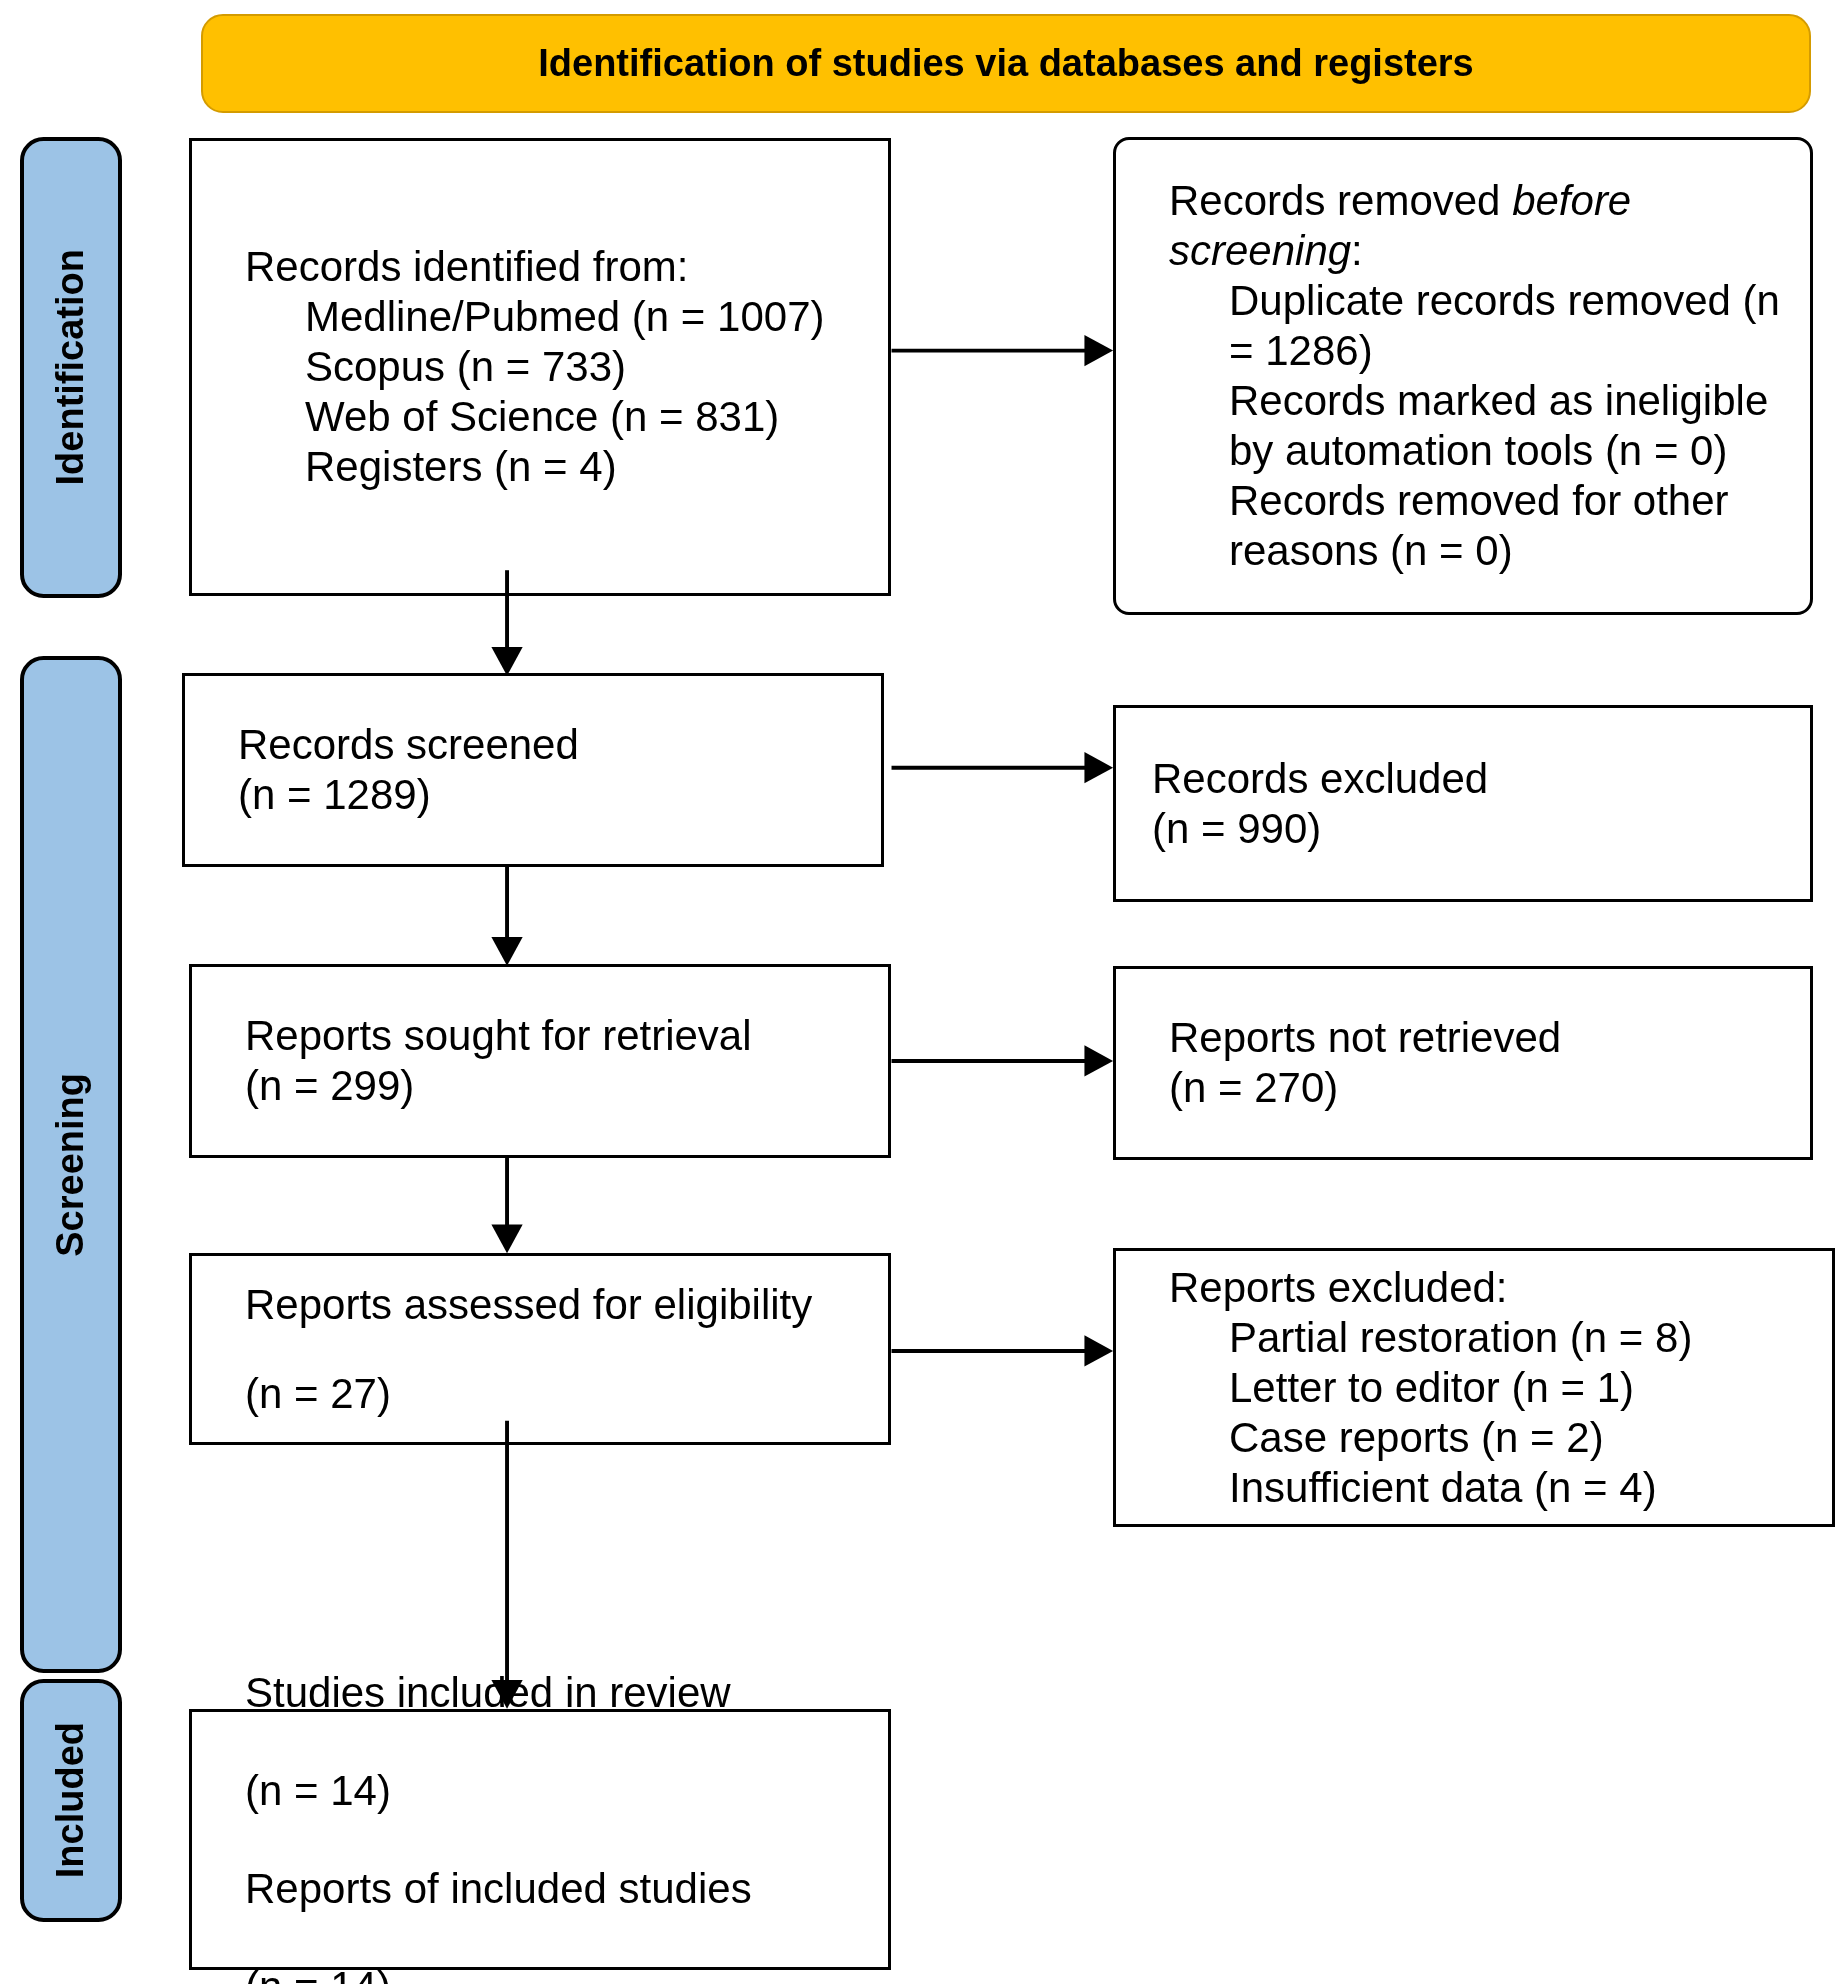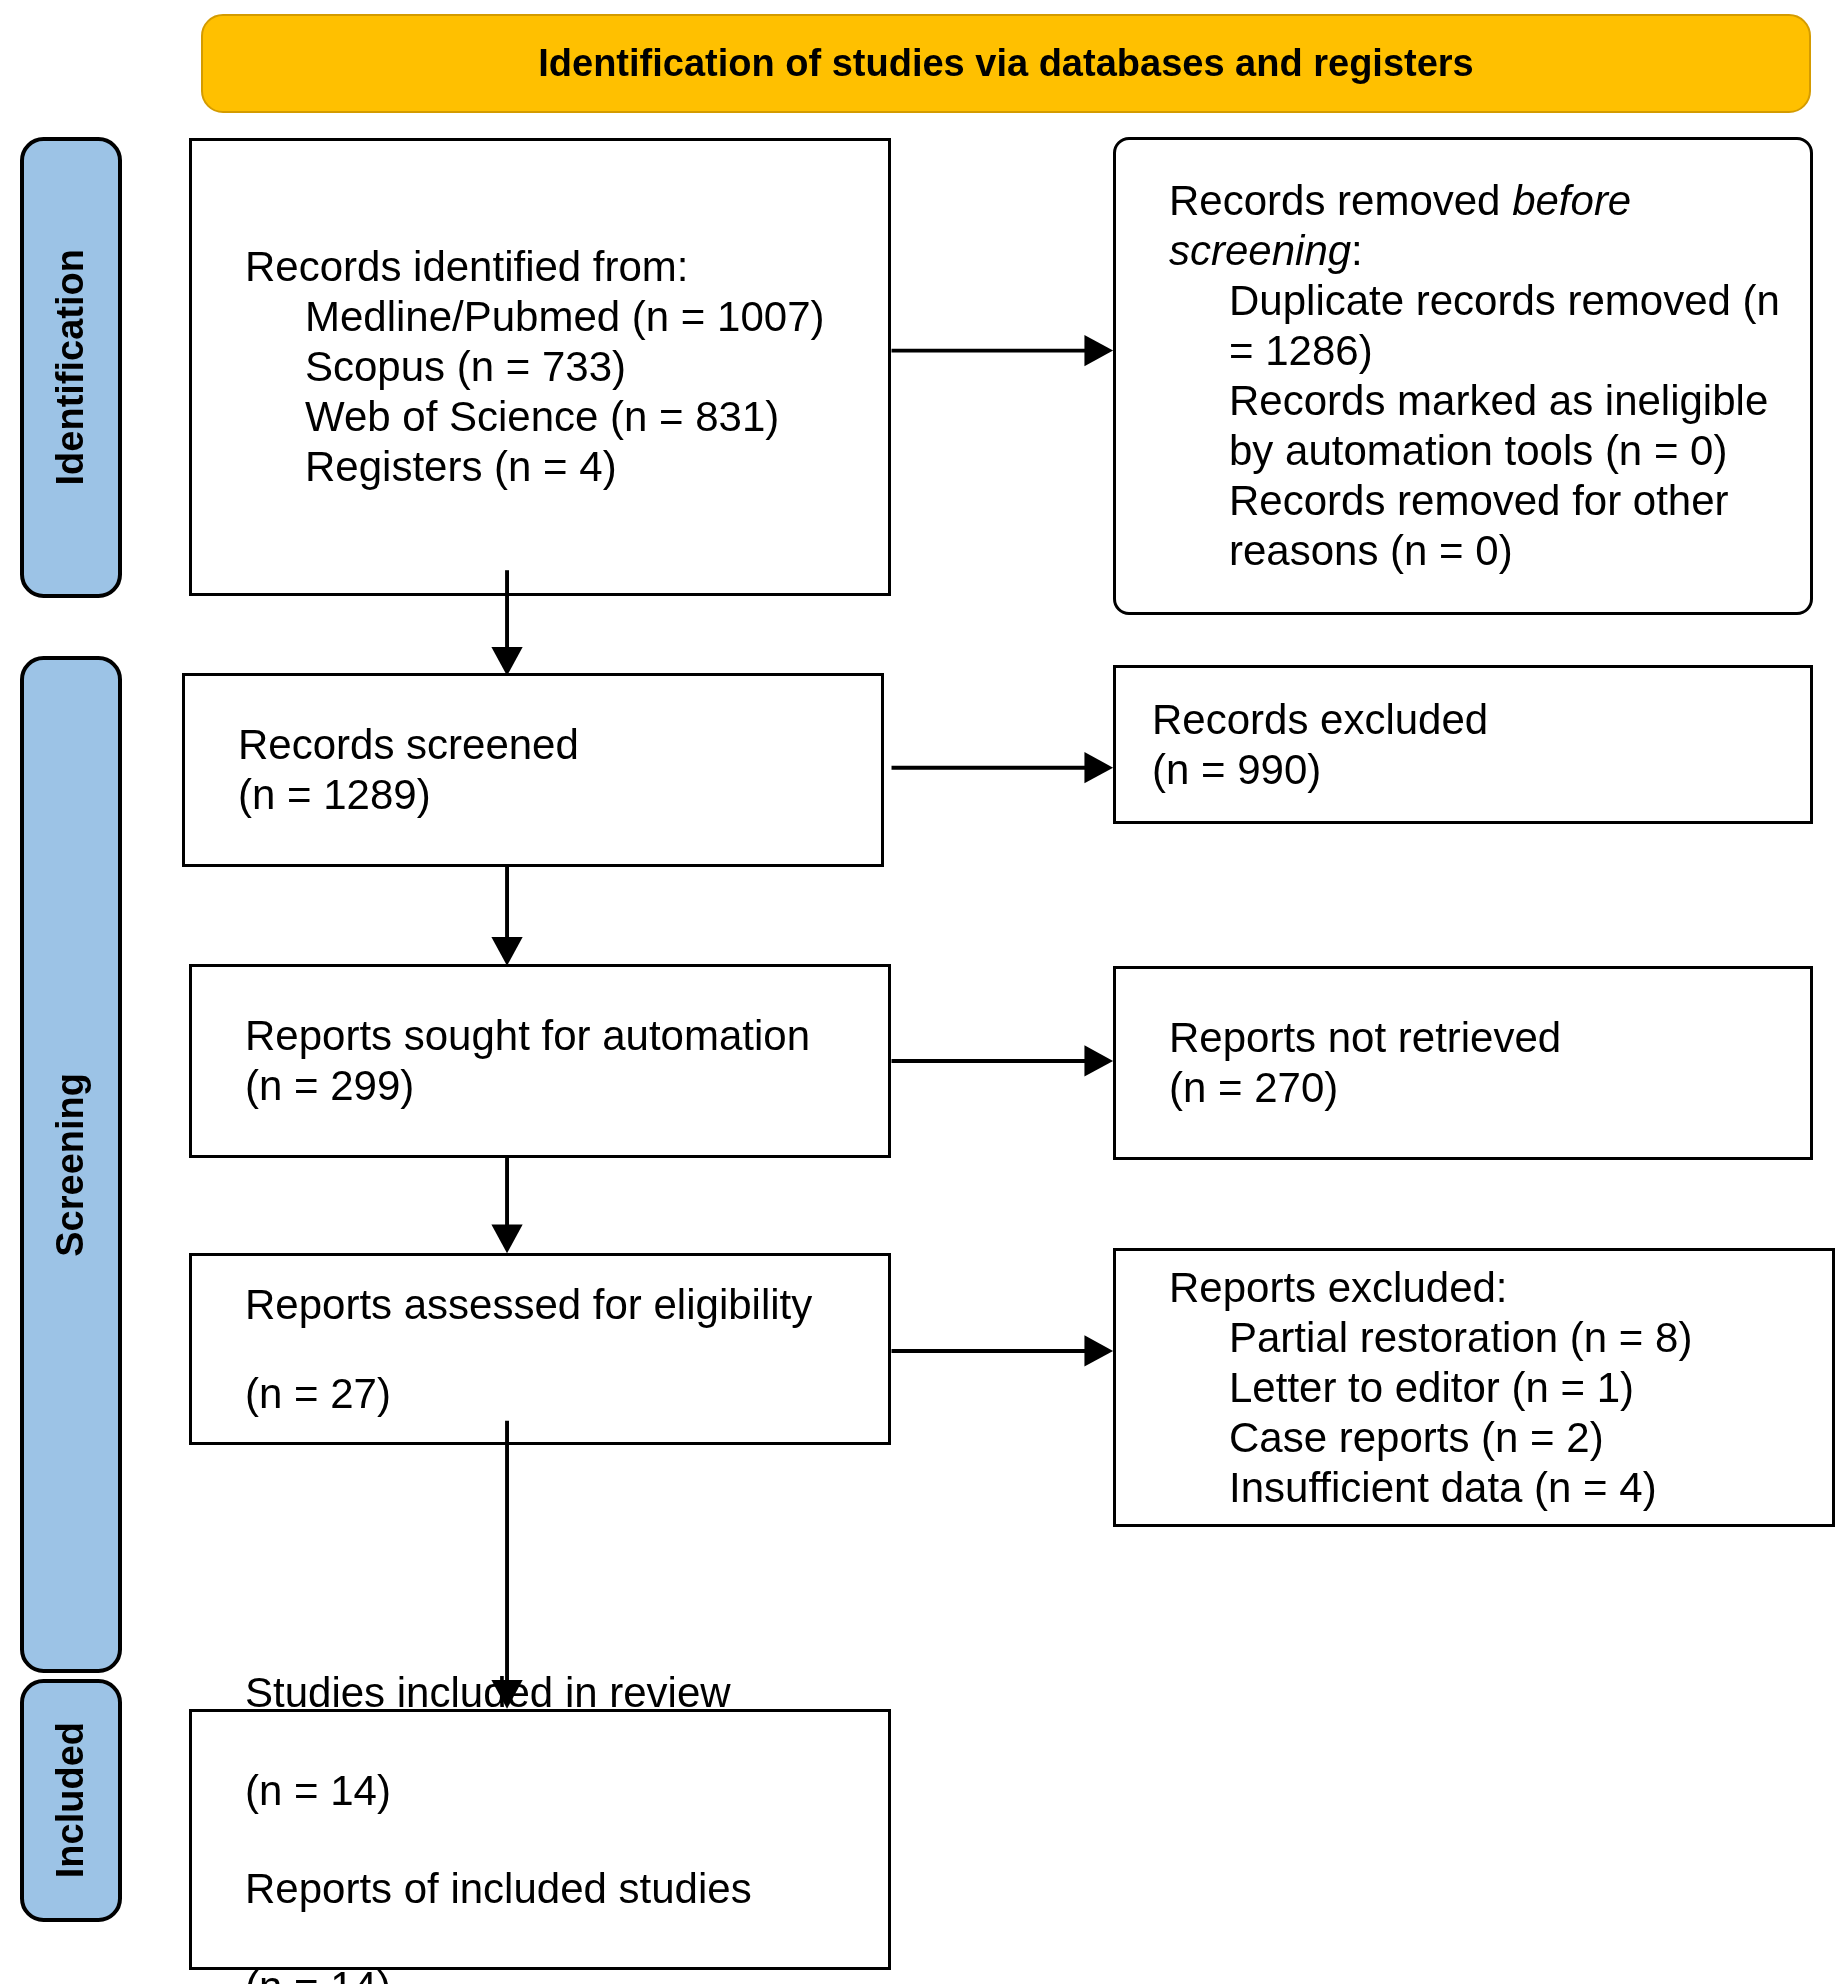--- a/index.html
+++ b/index.html
@@ -60,21 +60,21 @@
     font-size: 42px;
     line-height: 50px;
   }
   .flow-box .line { white-space: nowrap; }
   .flow-box .line.ind { padding-left: 60px; }
   .flow-box .it { font-style: italic; }
 
   #box-records-identified   { left: 189px;  top: 138px;  width: 702px; height: 458px; }
   #box-records-removed      { left: 1113px; top: 137px;  width: 700px; height: 478px; border-radius: 16px; }
   #box-records-screened     { left: 182px;  top: 673px; width: 702px; height: 194px; }
-  #box-records-excluded     { left: 1113px; top: 665px; width: 700px; height: 159px; padding-left: 36px; }
+  #box-records-excluded     { left: 1113px; top: 705px; width: 700px; height: 197px; padding-left: 36px; }
   #box-reports-sought       { left: 189px;  top: 964px; width: 702px; height: 194px; }
   #box-reports-not-retrieved{ left: 1113px; top: 966px; width: 700px; height: 194px; }
   #box-reports-assessed     { left: 189px;  top: 1253px; width: 702px; height: 192px; gap: 39px; }
   #box-reports-excluded     { left: 1113px; top: 1248px; width: 722px; height: 279px; }
   #box-studies-included     { left: 189px;  top: 1709px; width: 702px; height: 261px; gap: 48px; }
 
   .arrows-layer {
     position: absolute;
     left: 0; top: 0;
     width: 1843px; height: 1985px;
@@ -119,21 +119,21 @@
     </div>
   <div class="flow-box" id="box-records-screened">
       <div class="line"><span>Records screened</span></div>
       <div class="line"><span>(n = 1289)</span></div>
     </div>
   <div class="flow-box" id="box-records-excluded">
       <div class="line"><span>Records excluded</span></div>
       <div class="line"><span>(n = 990)</span></div>
     </div>
   <div class="flow-box" id="box-reports-sought">
-      <div class="line"><span>Reports sought for automation</span></div>
+      <div class="line"><span>Reports sought for retrieval</span></div>
       <div class="line"><span>(n = 299)</span></div>
     </div>
   <div class="flow-box" id="box-reports-not-retrieved">
       <div class="line"><span>Reports not retrieved</span></div>
       <div class="line"><span>(n = 270)</span></div>
     </div>
   <div class="flow-box" id="box-reports-assessed">
       <div class="line"><span>Reports assessed for eligibility</span></div>
       <div class="line"><span>(n = 27)</span></div>
     </div>

